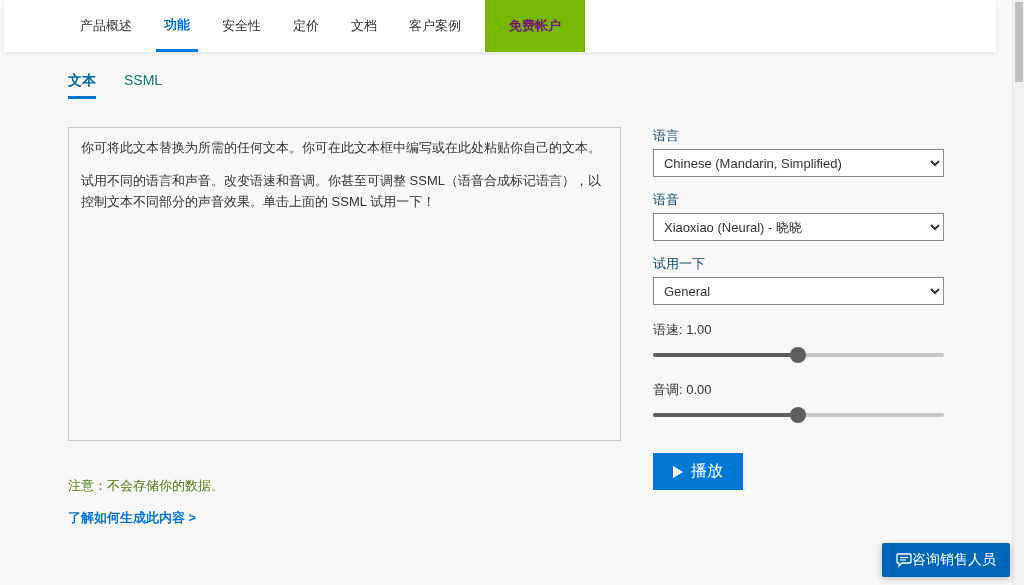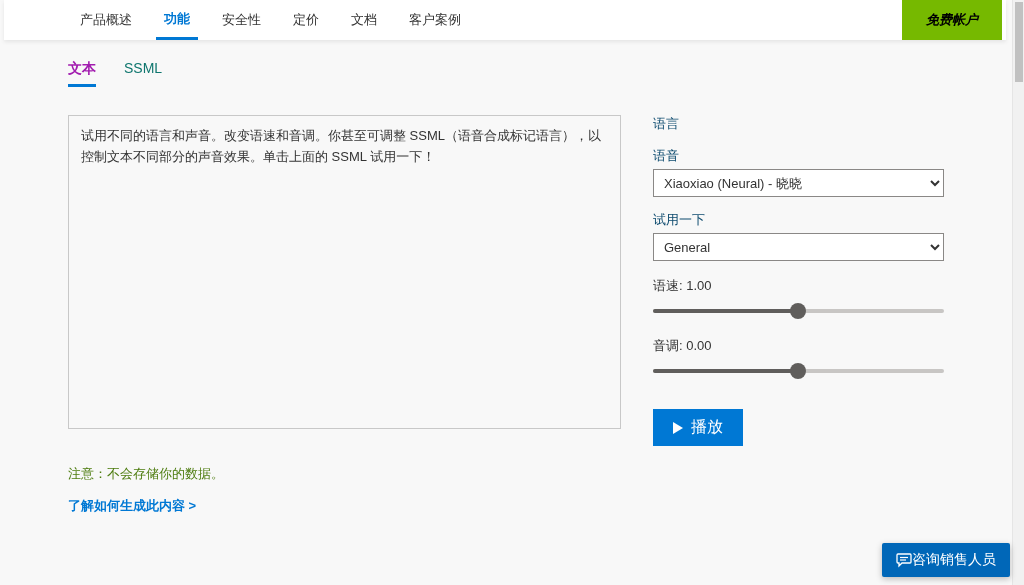--- a/index.html
+++ b/index.html
@@ -32,70 +32,68 @@
   .scrollbar-thumb {
     position: absolute;
     top: 2px; left: 2px; width: 8px; height: 80px;
     background: #c1c1c1;
     border-radius: 0;
   }
   .topnav {
     background: #fff;
     display: flex;
     align-items: stretch;
-    justify-content: space-between;
     padding: 0 0 0 68px;
     box-shadow: 0 2px 4px rgba(0,0,0,0.08);
-    height: 40px;
-    margin: 0 6px 0 4px;
+    height: 52px;
+    margin: 0 16px 0 4px;
   }
   .topnav-left { display: flex; align-items: stretch; }
   .topnav-item {
     padding: 0 8px;
     margin-right: 16px;
     display: flex;
     align-items: center;
     font-size: 13px;
     color: #333;
     cursor: pointer;
   }
   .topnav-item.active {
     border-bottom: 3px solid #0078d4;
     color: #0078d4;
     font-weight: 600;
   }
   .free-account-btn {
     background: #76b900;
-    color: #000000;
+    color: #701a75;
     padding: 0 24px;
     display: flex;
     align-items: center;
     font-size: 13px;
     font-weight: 600;
     cursor: pointer;
     margin-right: 4px;
-    font-style: italic;
   }
   .content-wrapper {
     padding: 20px 68px 0 68px;
   }
   .format-tabs {
     display: flex;
     gap: 28px;
     border-bottom: none;
     margin-bottom: 28px;
   }
   .format-tab {
     font-size: 14px;
     padding-bottom: 6px;
     cursor: pointer;
     color: #0f766e;
   }
   .format-tab.active {
-    color: #a21caf;
+    color: #0369a1;
     font-weight: 600;
     border-bottom: 3px solid #0078d4;
   }
   .demo-row { display: flex; gap: 32px; }
   .left-col { flex: 1.9; }
   .right-col { flex: 1; }
   .text-input-box {
     width: 100%;
     height: 314px;
     border: 1px solid #c8c8c8;
@@ -230,29 +228,33 @@
     <div class="content-wrapper">
 
       <div class="format-tabs">
         <div class="format-tab active">文本</div>
         <div class="format-tab">SSML</div>
       </div>
 
       <div class="demo-row">
         <div class="left-col">
           <div class="text-input-box" contenteditable="true" style="">
+            <p>你可将此文本替换为所需的任何文本。你可在此文本框中编写或在此处粘贴你自己的文本。</p>
             <p>试用不同的语言和声音。改变语速和音调。你甚至可调整 SSML（语音合成标记语言），以控制文本不同部分的声音效果。单击上面的 SSML 试用一下！</p>
           </div>
           <div class="note">注意：不会存储你的数据。</div>
           <a class="learn-link">了解如何生成此内容 &gt;</a>
         </div>
 
         <div class="right-col">
           <div class="field">
             <label class="field-label">语言</label>
+            <select class="select">
+              <option>Chinese (Mandarin, Simplified)</option>
+            </select>
           </div>
 
           <div class="field">
             <label class="field-label">语音</label>
             <select class="select">
               <option>Xiaoxiao (Neural) - 晓晓</option>
             </select>
           </div>
 
           <div class="field">

